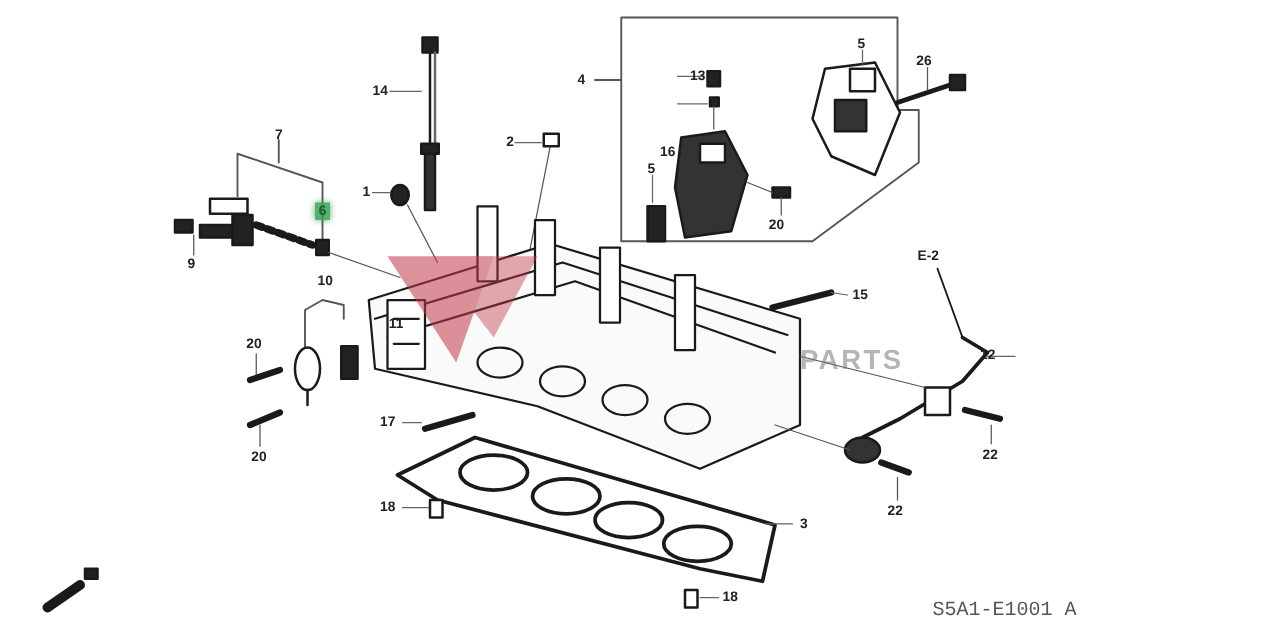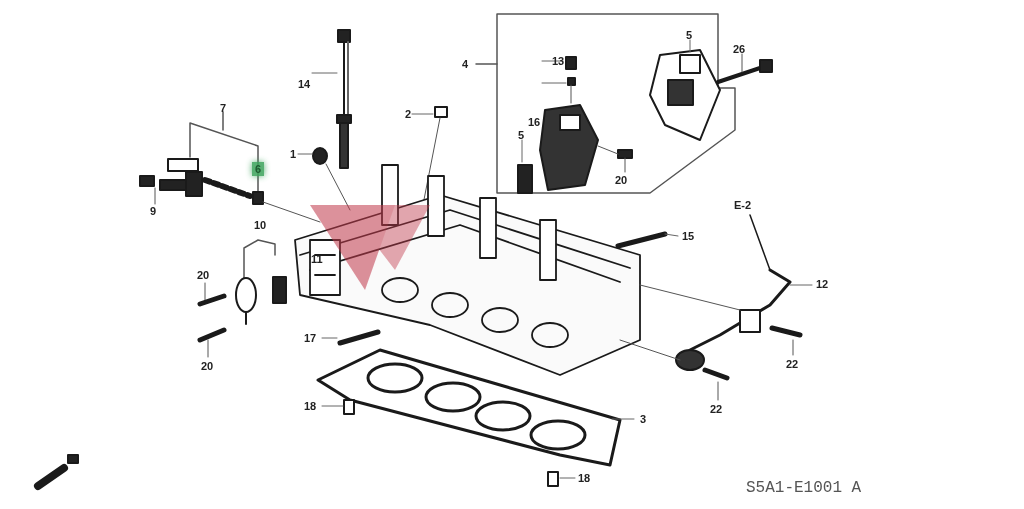--- a/index.html
+++ b/index.html
@@ -187,37 +187,38 @@
         <rect x="68" y="455" width="10" height="8" fill="#222"></rect>
       </g>
     </g>
 
     <g opacity="0.55">
       <polygon points="310,205 395,205 365,290" fill="#c0394b"></polygon>
       <polygon points="345,205 430,205 395,270" fill="#c0394b" opacity="0.8"></polygon>
     </g>
   </svg>
 
+  <div class="wm-text" style="left:640px;top:275px;font-size:22px;">PARTS</div>
 
   <div style="position:absolute;left:252px;top:162px;width:12px;height:14px;background:#3aa35a;opacity:0.85;box-shadow:0 0 6px #3aa35a;"></div>
 
   <span class="callout" style="left:290px;top:149px;">1</span>
   <span class="callout" style="left:405px;top:109px;">2</span>
   <span class="callout" style="left:640px;top:414px;">3</span>
   <span class="callout" style="left:462px;top:59px;">4</span>
   <span class="callout" style="left:686px;top:30px;">5</span>
   <span class="callout" style="left:518px;top:130px;">5</span>
   <span class="callout" style="left:255px;top:164px;color:#1e5a30;">6</span>
   <span class="callout" style="left:220px;top:103px;">7</span>
   <span class="callout" style="left:150px;top:206px;">9</span>
   <span class="callout" style="left:254px;top:220px;">10</span>
   <span class="callout" style="left:270px;top:254px;margin-left:41px;">11</span>
-  <span class="callout" style="left:816px;top:279px;text-align:right;">12</span>
+  <span class="callout" style="left:784px;top:279px;text-align:right;">12</span>
   <span class="callout" style="left:528px;top:56px;margin-left:24px;">13</span>
-  <span class="callout" style="left:298px;top:68px;margin-top:11px;">14</span>
+  <span class="callout" style="left:298px;top:68px;">14</span>
   <span class="callout" style="left:682px;top:231px;">15</span>
   <span class="callout" style="left:528px;top:78px;margin-top:39px;">16</span>
   <span class="callout" style="left:304px;top:333px;">17</span>
   <span class="callout" style="left:304px;top:401px;">18</span>
   <span class="callout" style="left:578px;top:473px;">18</span>
   <span class="callout" style="left:615px;top:175px;">20</span>
   <span class="callout" style="left:197px;top:270px;">20</span>
   <span class="callout" style="left:201px;top:361px;">20</span>
   <span class="callout" style="left:733px;top:44px;">26</span>
   <span class="callout" style="left:786px;top:359px;">22</span>

